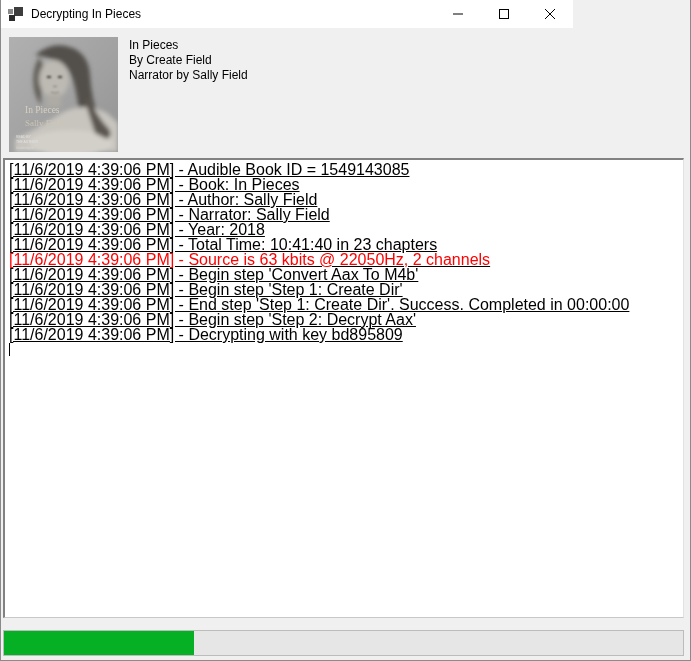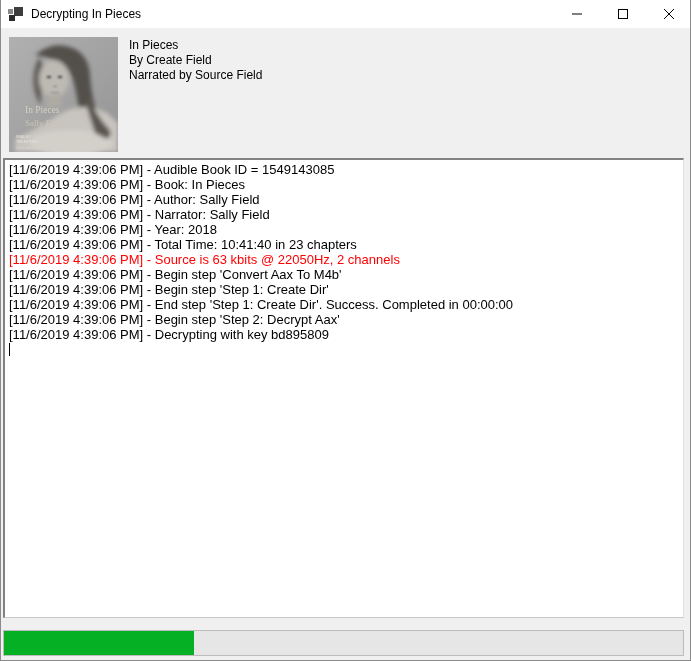--- a/index.html
+++ b/index.html
@@ -5,21 +5,21 @@
   html,body{margin:0;padding:0;}
   body{
     width:691px;height:661px;overflow:hidden;position:relative;
     font-family:"Liberation Sans","DejaVu Sans",sans-serif;
     background:#f0f0f0;
     border-left:1px solid #8a8a8a;border-right:1px solid #8a8a8a;border-bottom:1px solid #8a8a8a;
     box-sizing:border-box;
   }
   
   .titlebar{
-    position:absolute;left:0;top:0;width:691px;height:28px;background:#ffffff;
+    position:absolute;left:0;top:0;width:572px;height:28px;background:#ffffff;
     display:flex;align-items:center;
   }
   .app-icon{width:16px;height:16px;margin-left:7px;position:relative;flex:0 0 auto;}
   .app-icon .sq1{position:absolute;left:0;top:3px;width:5px;height:5px;background:#8a8a8a;}
   .app-icon .sq2{position:absolute;left:6px;top:1px;width:9px;height:9px;background:#3d3d3d;}
   .app-icon .sq3{position:absolute;left:1px;top:9px;width:6px;height:6px;background:#2b2b2b;}
   .title-text{margin-left:7px;font-size:12px;color:#000;white-space:nowrap;}
   .tb-spacer{flex:1 1 auto;}
   .tb-btn{width:46px;height:28px;display:flex;align-items:center;justify-content:center;cursor:default;}
   .tb-btn svg{display:block;}
@@ -31,22 +31,22 @@
   .book-info{
     position:absolute;left:128px;top:38px;font-size:12px;line-height:15px;color:#000;
   }
   
   .logbox{
     position:absolute;left:2px;top:158px;width:681px;height:460px;
     background:#ffffff;box-sizing:border-box;
     border-top:2px solid #828282;border-left:2px solid #828282;
     border-right:1px solid #e2e2e2;border-bottom:1px solid #c8c8c8;
     padding:2px 4px;
-    font-size:13px;line-height:15px;color:#000;
-    overflow:hidden;white-space:nowrap;cursor:text;
+    font-size:16px;line-height:15px;color:#000;
+    overflow:hidden;white-space:nowrap;cursor:text;text-decoration:underline;
   }
   .log-line{height:15px;white-space:nowrap;}
   .text-caret{
     display:inline-block;width:1px;height:13px;background:#000;margin-top:1px;
     animation:blink 1.06s steps(1) infinite;
   }
   @keyframes blink{50%{opacity:0;}}
   
   .progress{
     position:absolute;left:2px;top:630px;width:681px;height:26px;box-sizing:border-box;
@@ -123,21 +123,21 @@
     <text x="16" y="89" font-size="9" fill="#ccc6b6" font-family="Liberation Serif, DejaVu Serif, serif">Sally Field</text>
     <text x="7" y="101" font-size="3.4" fill="#e3e3e3">READ BY</text>
     <text x="7" y="105.5" font-size="3.4" fill="#e3e3e3">THE AUTHOR</text>
     <text x="7" y="112" font-size="3.4" fill="#d5d5d5">Unabridged</text>
   </svg>
 </div>
 
 <div class="book-info">
   <div>In Pieces</div>
   <div>By Create Field</div>
-  <div>Narrated by Source Field</div>
+  <div>Narrator by Sally Field</div>
 </div>
 
 <div class="logbox" id="logbox">
   <div class="log-line" style="color: rgb(0, 0, 0);">[11/6/2019 4:39:06 PM] - Audible Book ID = 1549143085</div><div class="log-line" style="color: rgb(0, 0, 0);">[11/6/2019 4:39:06 PM] - Book: In Pieces</div><div class="log-line" style="color: rgb(0, 0, 0);">[11/6/2019 4:39:06 PM] - Author: Sally Field</div><div class="log-line" style="color: rgb(0, 0, 0);">[11/6/2019 4:39:06 PM] - Narrator: Sally Field</div><div class="log-line" style="color: rgb(0, 0, 0);">[11/6/2019 4:39:06 PM] - Year: 2018</div><div class="log-line" style="color: rgb(0, 0, 0);">[11/6/2019 4:39:06 PM] - Total Time: 10:41:40 in 23 chapters</div><div class="log-line" style="color: rgb(255, 0, 0);">[11/6/2019 4:39:06 PM] - Source is 63 kbits @ 22050Hz, 2 channels</div><div class="log-line" style="color: rgb(0, 0, 0);">[11/6/2019 4:39:06 PM] - Begin step 'Convert Aax To M4b'</div><div class="log-line" style="color: rgb(0, 0, 0);">[11/6/2019 4:39:06 PM] - Begin step 'Step 1: Create Dir'</div><div class="log-line" style="color: rgb(0, 0, 0);">[11/6/2019 4:39:06 PM] - End step 'Step 1: Create Dir'. Success. Completed in 00:00:00</div><div class="log-line" style="color: rgb(0, 0, 0);">[11/6/2019 4:39:06 PM] - Begin step 'Step 2: Decrypt Aax'</div><div class="log-line" style="color: rgb(0, 0, 0);">[11/6/2019 4:39:06 PM] - Decrypting with key bd895809</div><span class="text-caret" id="caret"></span>
 </div>
 
 <div class="progress" id="progress" style="background: rgb(230, 230, 230); border-color: rgb(188, 188, 188);">
   <div class="progress-fill" id="progress-fill" style="width: 28%; background: rgb(6, 176, 37);"></div>
 </div>
 

